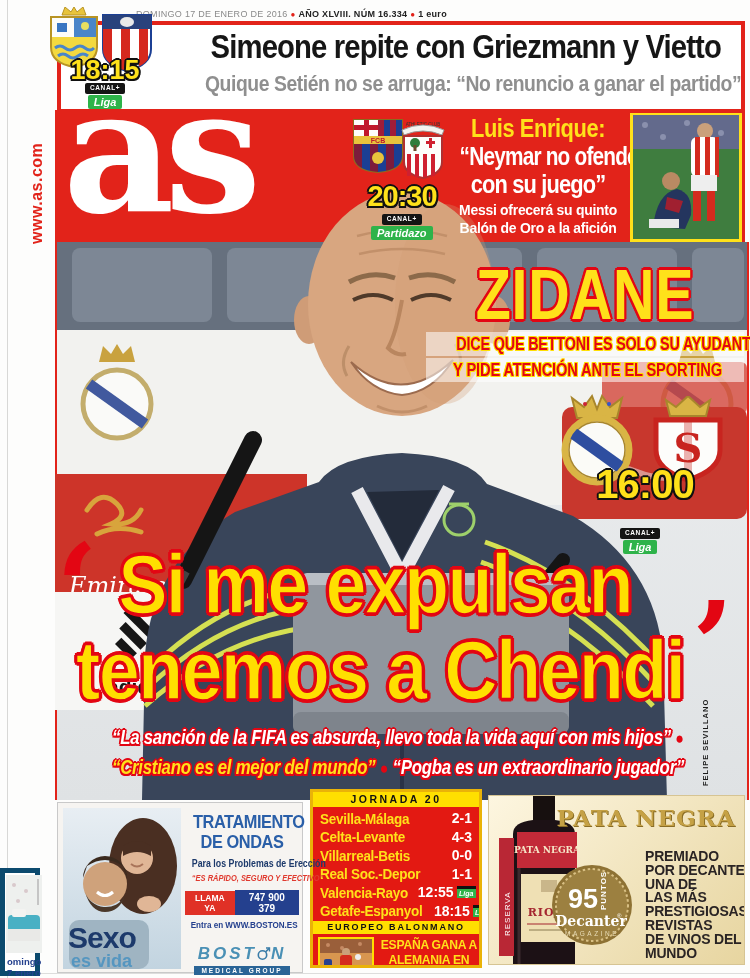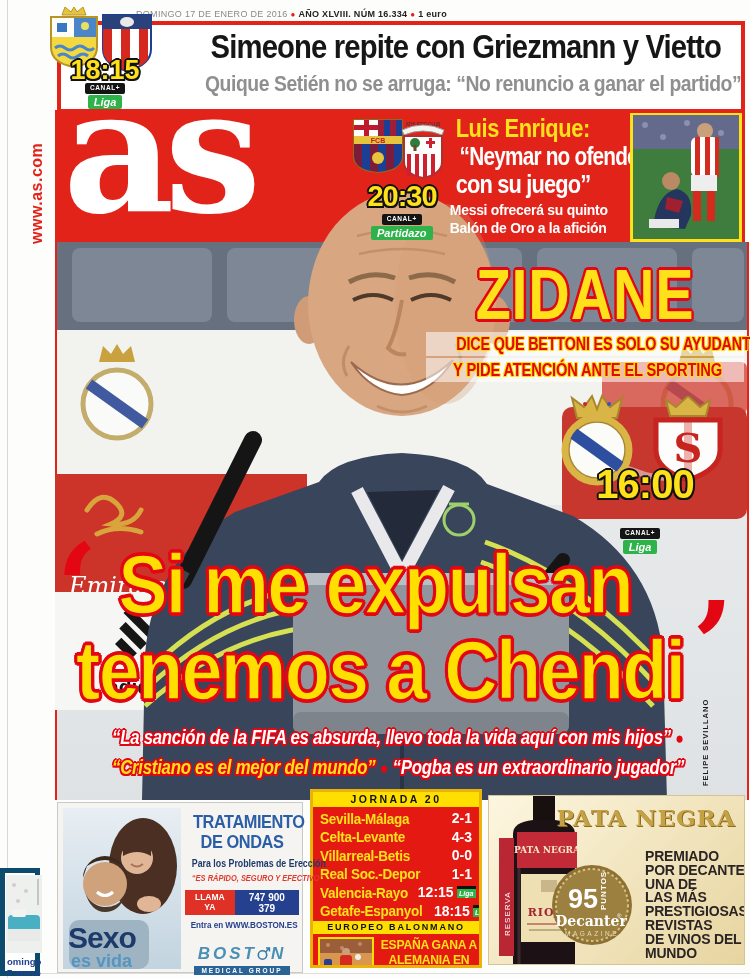--- a/index.html
+++ b/index.html
@@ -41,21 +41,21 @@
              padding:1px 6px;line-height:1.15;border-radius:2px;margin-top:1px;}
 
   
   .masthead{left:55px;top:110px;width:690px;height:132px;background:#e2231a;z-index:1;}
   .aslogo{position:absolute;left:8px;top:-44px;font-family:"DejaVu Serif",serif;font-weight:bold;
           font-size:172px;line-height:1;color:#fff;letter-spacing:-10px;}
   .asurl{left:28px;top:112px;height:132px;font-size:16px;font-weight:800;color:#e2231a;letter-spacing:.5px;z-index:2;}
 
   .barca-time{left:357px;top:180px;width:90px;text-align:center;font-size:29px;letter-spacing:-1px;z-index:4;}
   .barca-canal{left:371px;top:214px;z-index:4;}
-  .le-block{left:440px;top:114px;width:196px;text-align:left;z-index:4;}
+  .le-block{left:440px;top:114px;width:196px;text-align:center;z-index:4;}
   .le-lead{font-size:26px;font-weight:900;color:#ffe11a;line-height:28px;letter-spacing:-.5px;}
   .le-q{font-size:26px;font-weight:900;color:#fff;line-height:28px;letter-spacing:-1px;}
   .le-dek{font-size:15.5px;font-weight:800;color:#fff;line-height:18px;letter-spacing:-.3px;}
   .neymar{left:630px;top:112px;width:106px;height:124px;border:3px solid #ffe11a;z-index:4;background:#3f7d3f;}
 
   
   .photo{left:55px;top:242px;width:690px;height:558px;z-index:3;border-left:2px solid #e2231a;border-right:2px solid #e2231a;}
   .photo svg{overflow:visible;display:block;}
 
   .zkicker{left:428px;top:260px;width:314px;text-align:center;font-size:70px;font-weight:900;
@@ -101,21 +101,21 @@
   
   .adb{left:57px;top:802px;width:246px;height:171px;background:#f6f4f1;border:1px solid #c9c9c9;
        box-sizing:border-box;z-index:10;}
   .adb-photo{position:absolute;left:5px;top:5px;width:118px;height:161px;}
   .adb-sexo{position:absolute;left:10px;top:118px;font-size:30px;font-weight:900;color:#1d3a6b;letter-spacing:-1px;}
   .adb-vida{position:absolute;left:13px;top:148px;font-size:18px;font-weight:700;color:#5596c0;}
   .adb-col{position:absolute;left:127px;top:9px;width:114px;text-align:center;}
   .adb-t{font-size:19px;font-weight:900;color:#2a5fa8;line-height:20px;letter-spacing:-.5px;}
   .adb-s{margin-top:6px;font-size:10px;font-weight:800;color:#1d3a6b;}
   .adb-c{margin-top:4px;font-size:8.5px;font-style:italic;font-weight:800;color:#e03a2f;}
-  .adb-phone{margin-top:7px;display:flex;justify-content:center;}
+  .adb-phone{margin-top:7px;display:flex;justify-content:center;align-items:center;}
   .adb-cta{background:#e03126;color:#fff;font-size:8.5px;font-weight:900;padding:2px 4px;}
   .adb-num{background:#24408e;color:#fff;font-size:10px;font-weight:900;padding:1.5px 5px;}
   .adb-web{margin-top:5px;font-size:9px;font-weight:900;color:#24408e;}
   .adb-brand{margin-top:14px;font-size:17px;font-weight:700;color:#4a90b5;letter-spacing:3px;
              display:flex;align-items:center;justify-content:center;font-style:italic;}
   .adb-mg{margin:2px auto 0 auto;background:#2a6496;color:#fff;font-size:6.5px;font-weight:700;
           letter-spacing:2px;width:96px;line-height:9px;}
 
   
   .adw{left:488px;top:795px;width:257px;height:170px;background:linear-gradient(135deg,#fdf6e0,#e7d5a0);
@@ -423,21 +423,21 @@
         <span class="fx-m cx90 ol nw">Villarreal-Betis</span>
         <span class="fx-r">0-0</span>
       </div>
       <div class="fx-row">
         <span class="fx-m cx90 ol nw">Real Soc.-Depor</span>
         <span class="fx-r">1-1</span>
       </div>
       <div class="fx-row">
         <span class="fx-m cx90 ol nw">Valencia-Rayo</span>
         <span class="fx-r">
-          <span>12:15</span>
+          <span>12:55</span>
           <span class="mini-liga">
               <i></i>
               <b>Liga</b>
             </span>
         </span>
       </div>
       <div class="fx-row">
         <span class="fx-m cx90 ol nw">Getafe-Espanyol</span>
         <span class="fx-r">
           <span>18:15</span>

